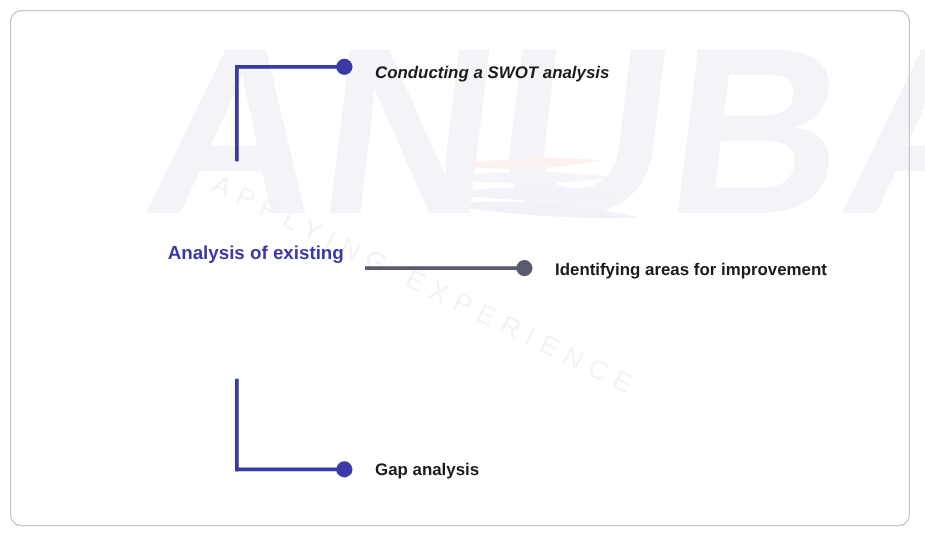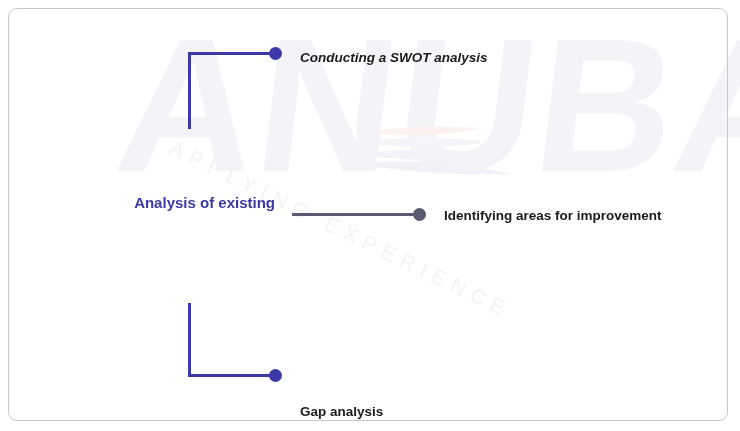--- a/index.html
+++ b/index.html
@@ -155,19 +155,19 @@
   <div class="node-dot dot-primary" style="left:269px; top:47px;"></div>
   <div class="node-label" style="left:300px; top:51px;font-style:italic;">Conducting a SWOT analysis</div>
 
   <div class="conn-h-mid" style="left:292px; top:213px; width:129px;"></div>
   <div class="node-dot dot-muted" style="left:413px; top:208px;"></div>
   <div class="node-label" style="left:444px; top:209px;">Identifying areas for improvement</div>
 
   <div class="conn-v" style="left:188px; top:303px; height:74px;"></div>
   <div class="conn-h" style="left:188px; top:374px; width:89px;"></div>
   <div class="node-dot dot-primary" style="left:269px; top:369px;"></div>
-  <div class="node-label" style="left:300px; top:369px;margin-top:36px;">Gap analysis</div>
+  <div class="node-label" style="left:300px; top:369px;">Gap analysis</div>
 
   <div class="center-title">
     <span class="line">Analysis of existing</span>
   </div>
 
 </div>
 
 </body></html>

